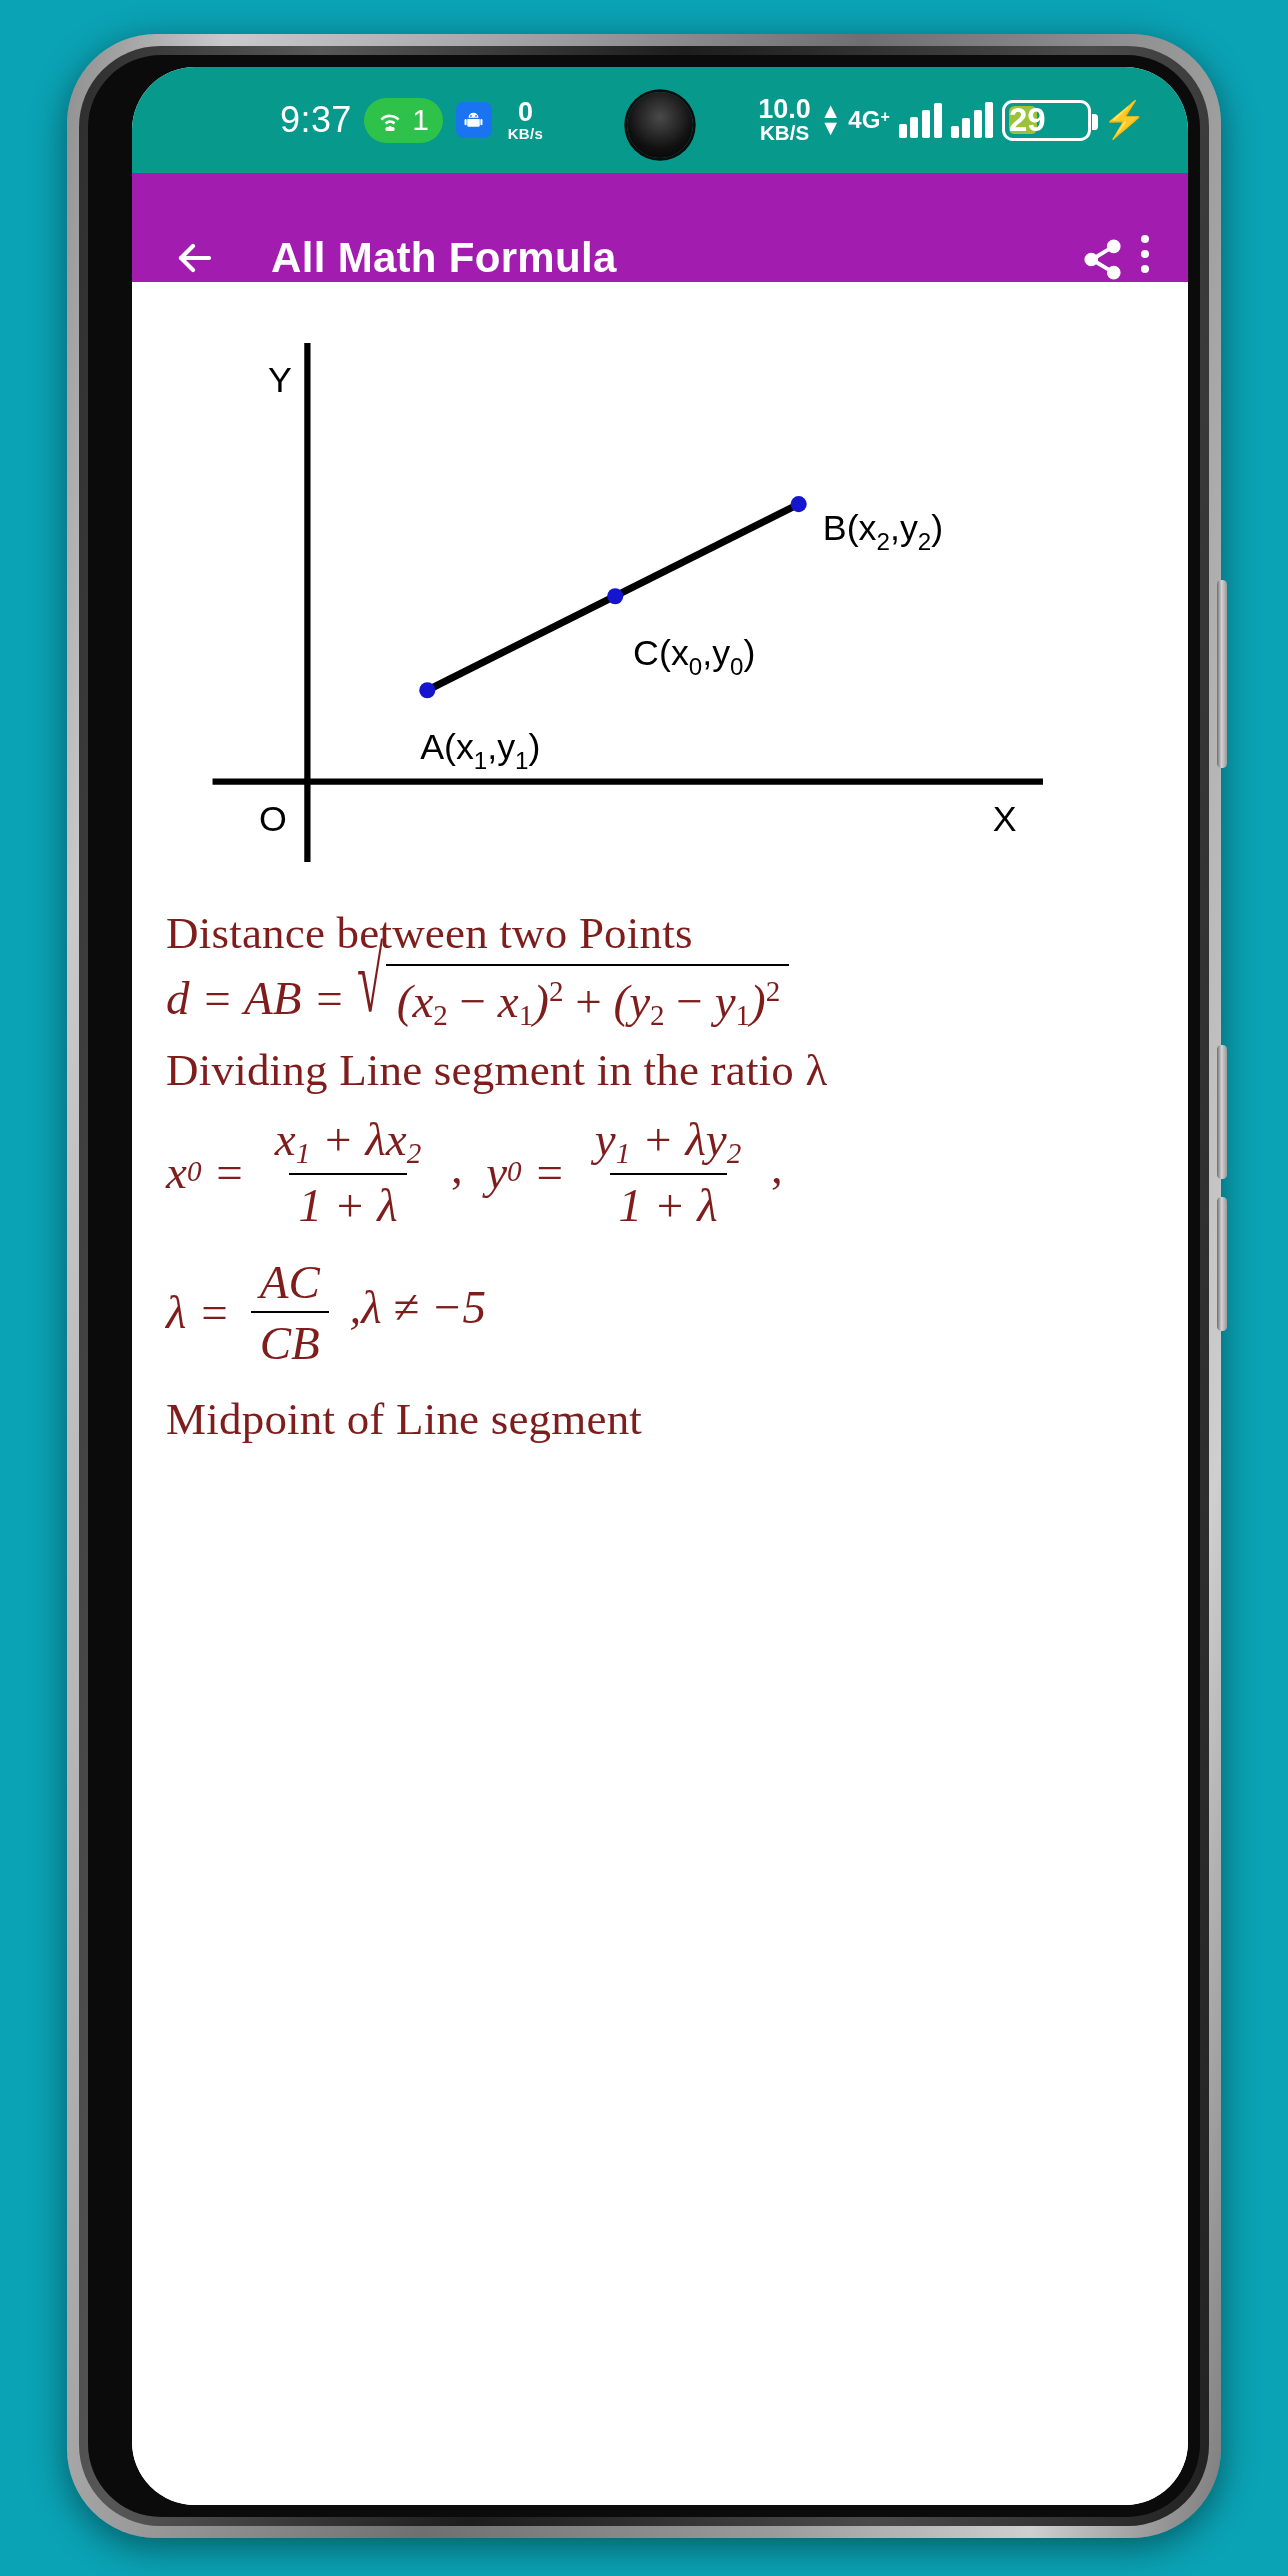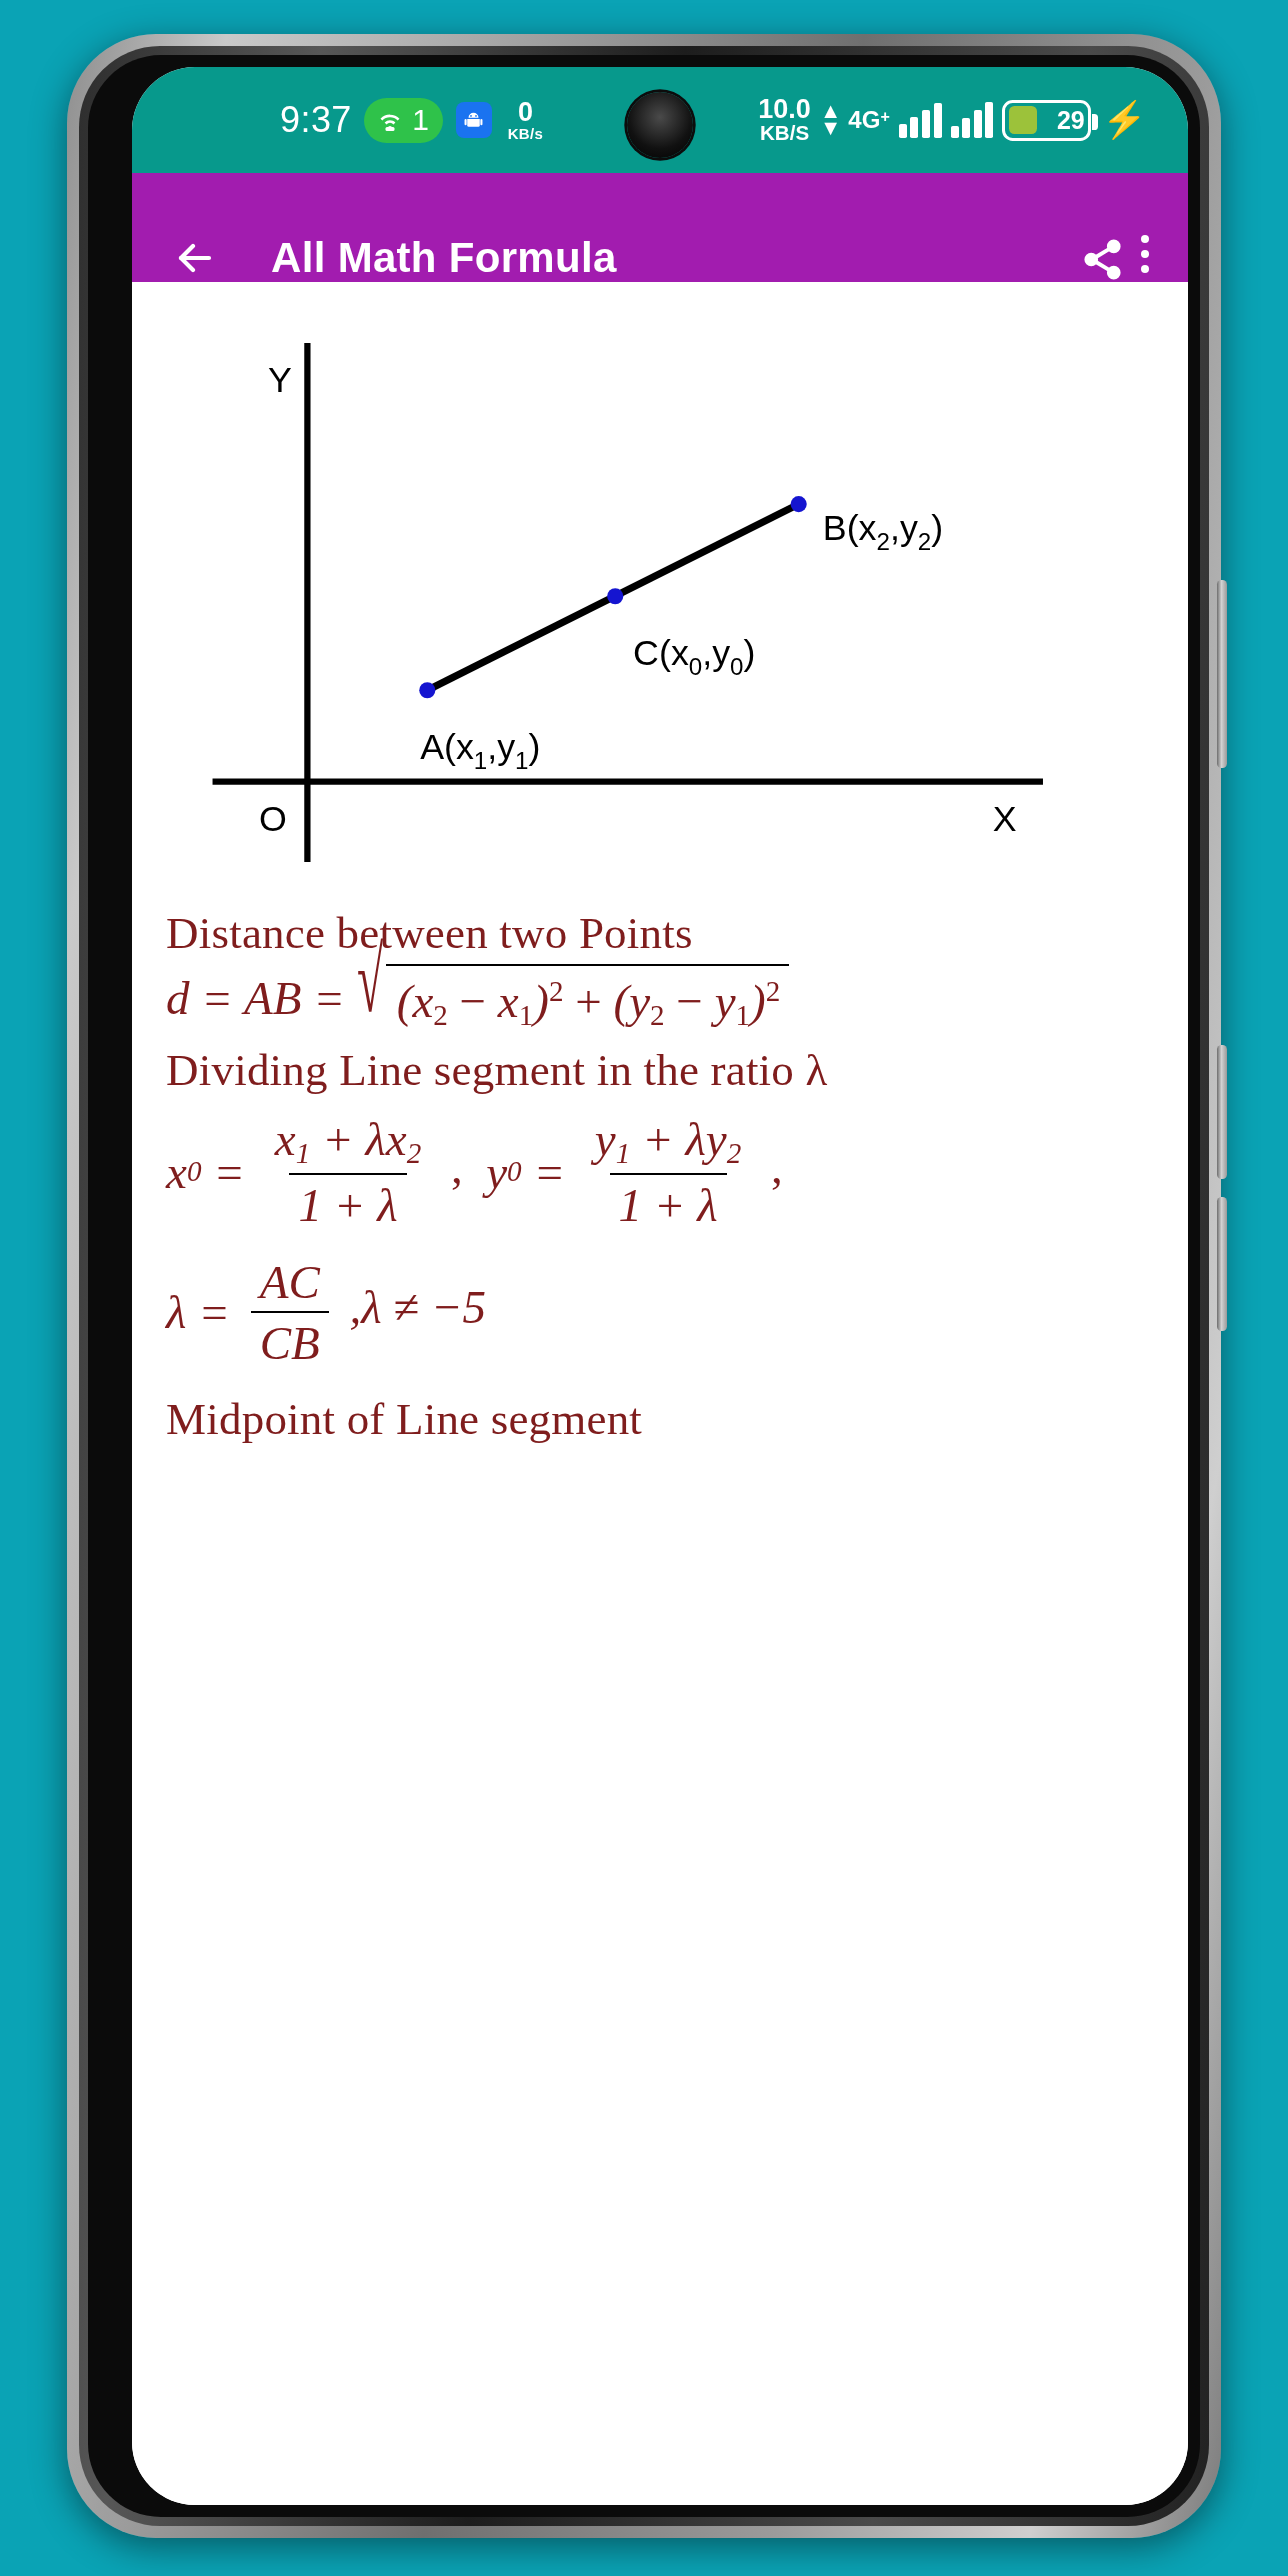--- a/index.html
+++ b/index.html
@@ -85,21 +85,21 @@
   .battery{
     width:89px;height:41px;border:3.6px solid #fff;border-radius:10.7px;
     position:relative; display:flex; align-items:center; padding:3.6px;
   }
   .battery::after{
     content:""; position:absolute; right:-9.8px; top:11.6px; width:6.3px;height:16px;
     background:#fff; border-radius:0 3.6px 3.6px 0;
   }
   .battery .fill{ position:absolute; left:3.6px; top:3.6px; bottom:3.6px; width:34%;
     background:#9cc23a; border-radius:5.4px; }
-  .battery .lvl{ position:relative; width:100%; text-align:right; font-size:25px; font-weight:700; }
+  .battery .lvl{ position:relative; width:100%; text-align:left; font-size:33px; font-weight:700; }
   .bolt{ font-size:36px; line-height:1; margin-left:1.8px; }
 
   
   .appbar{
     height:109px; background:#a21caf; display:flex; align-items:flex-end;
     color:#fff; padding:0 23px 0 39px;
   }
   .appbar .title{
     font-size:42px; font-weight:700; margin-left:52px; flex:1; letter-spacing:0.3px;
   }

